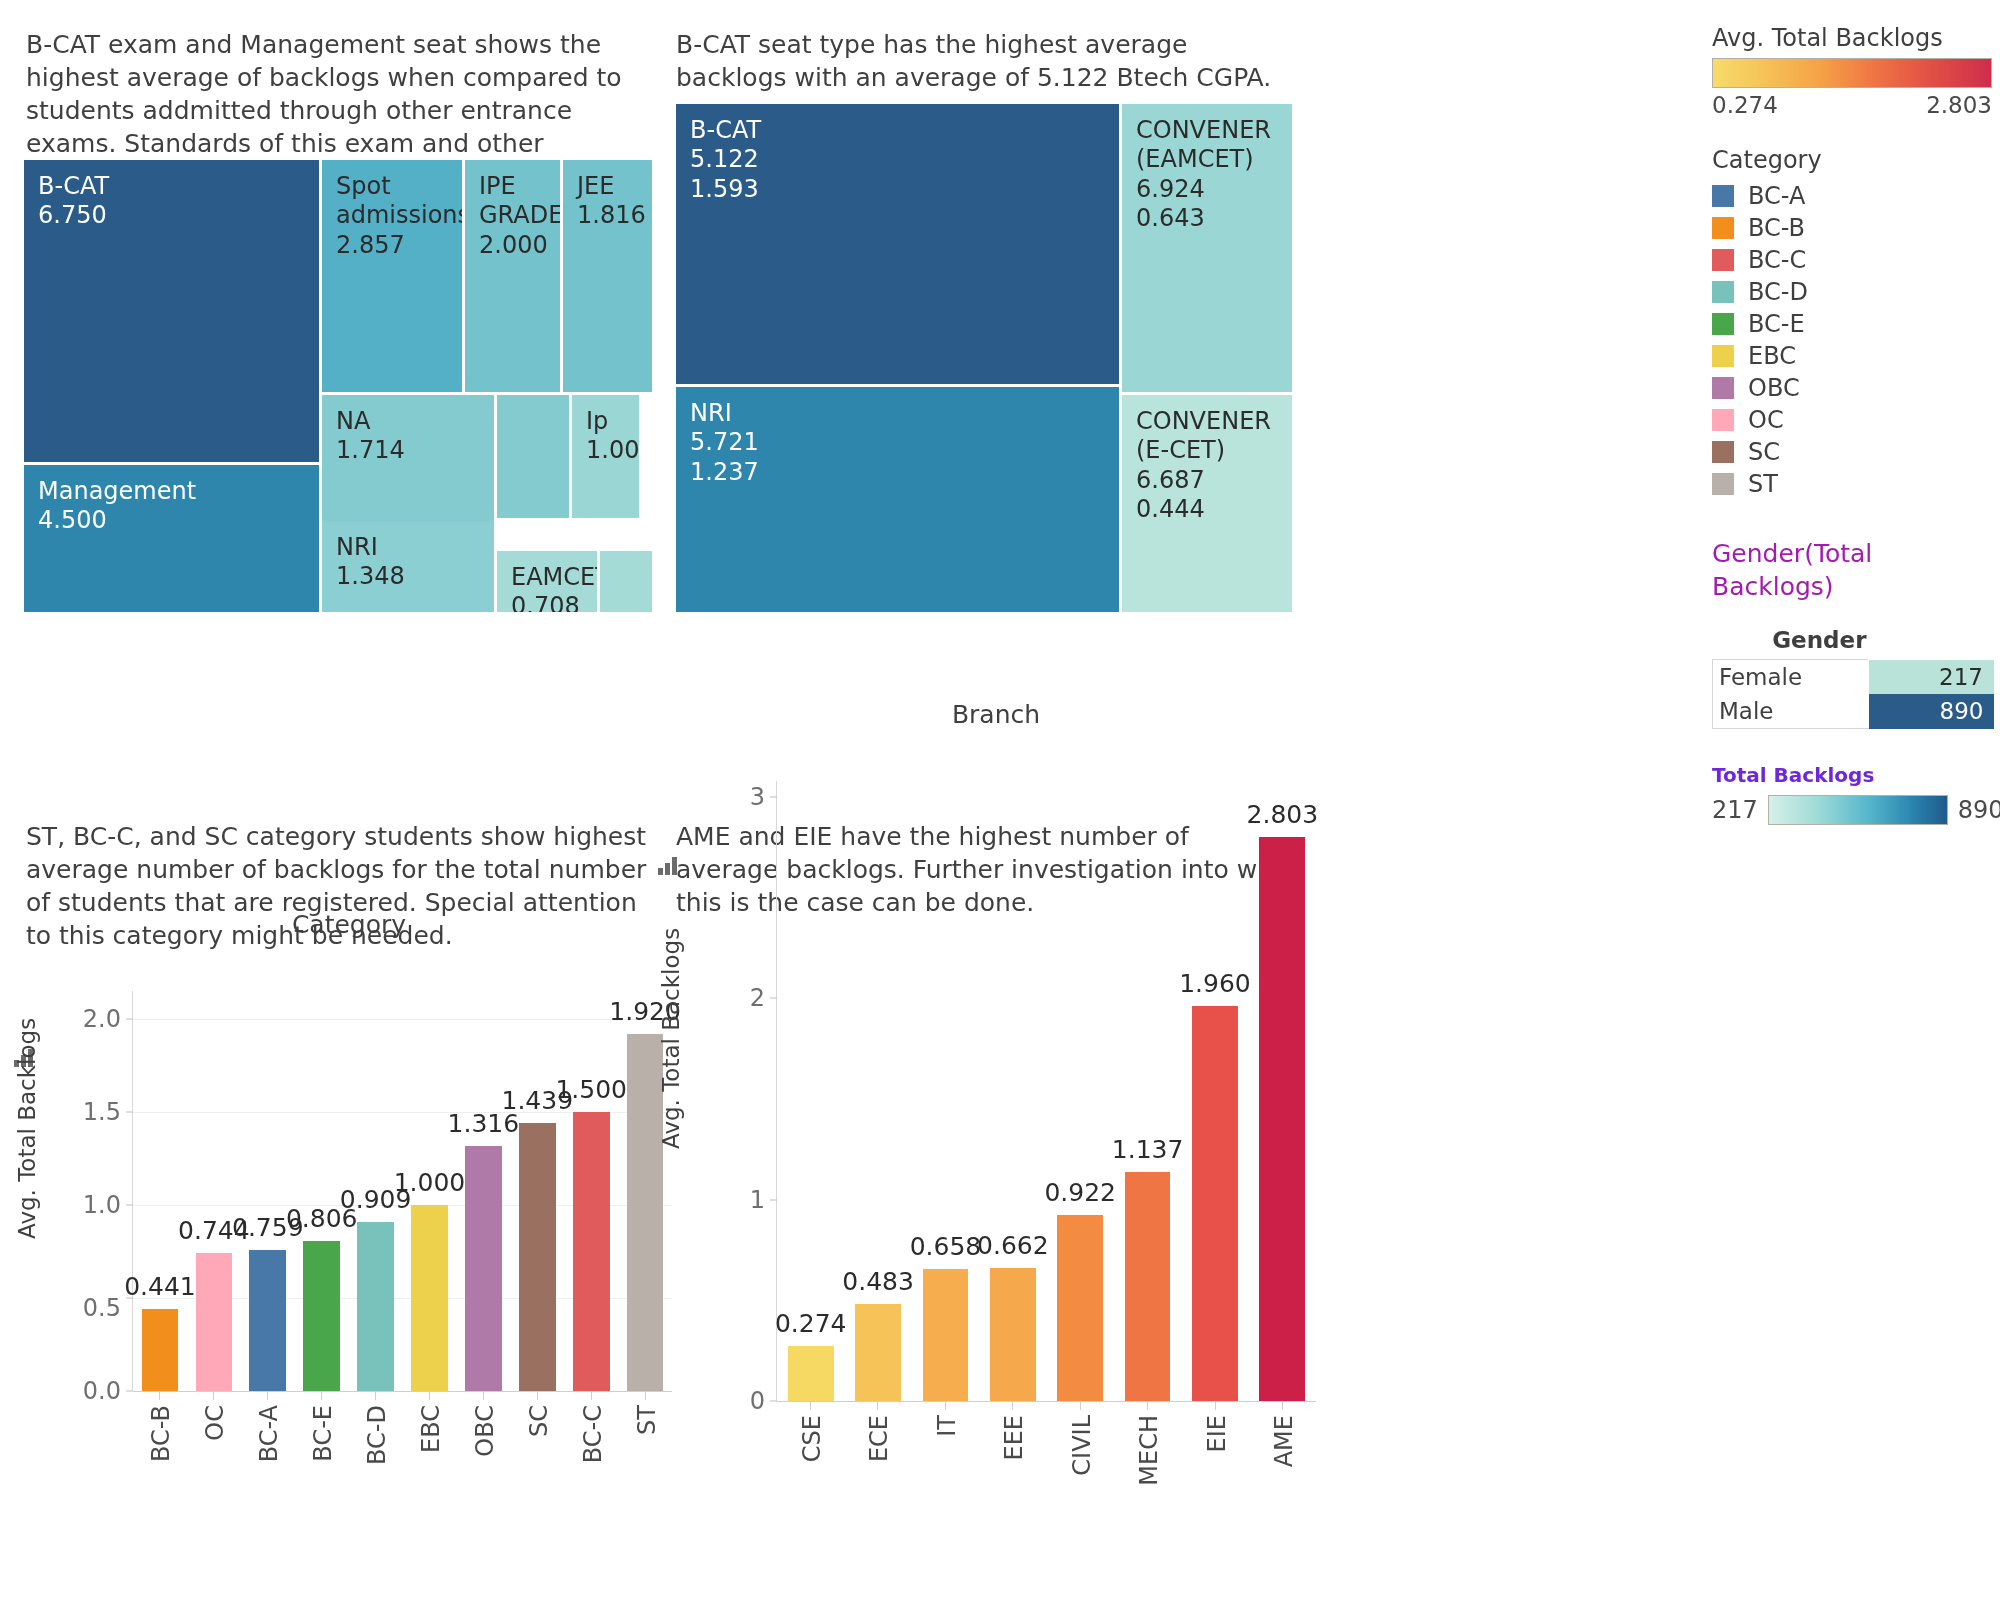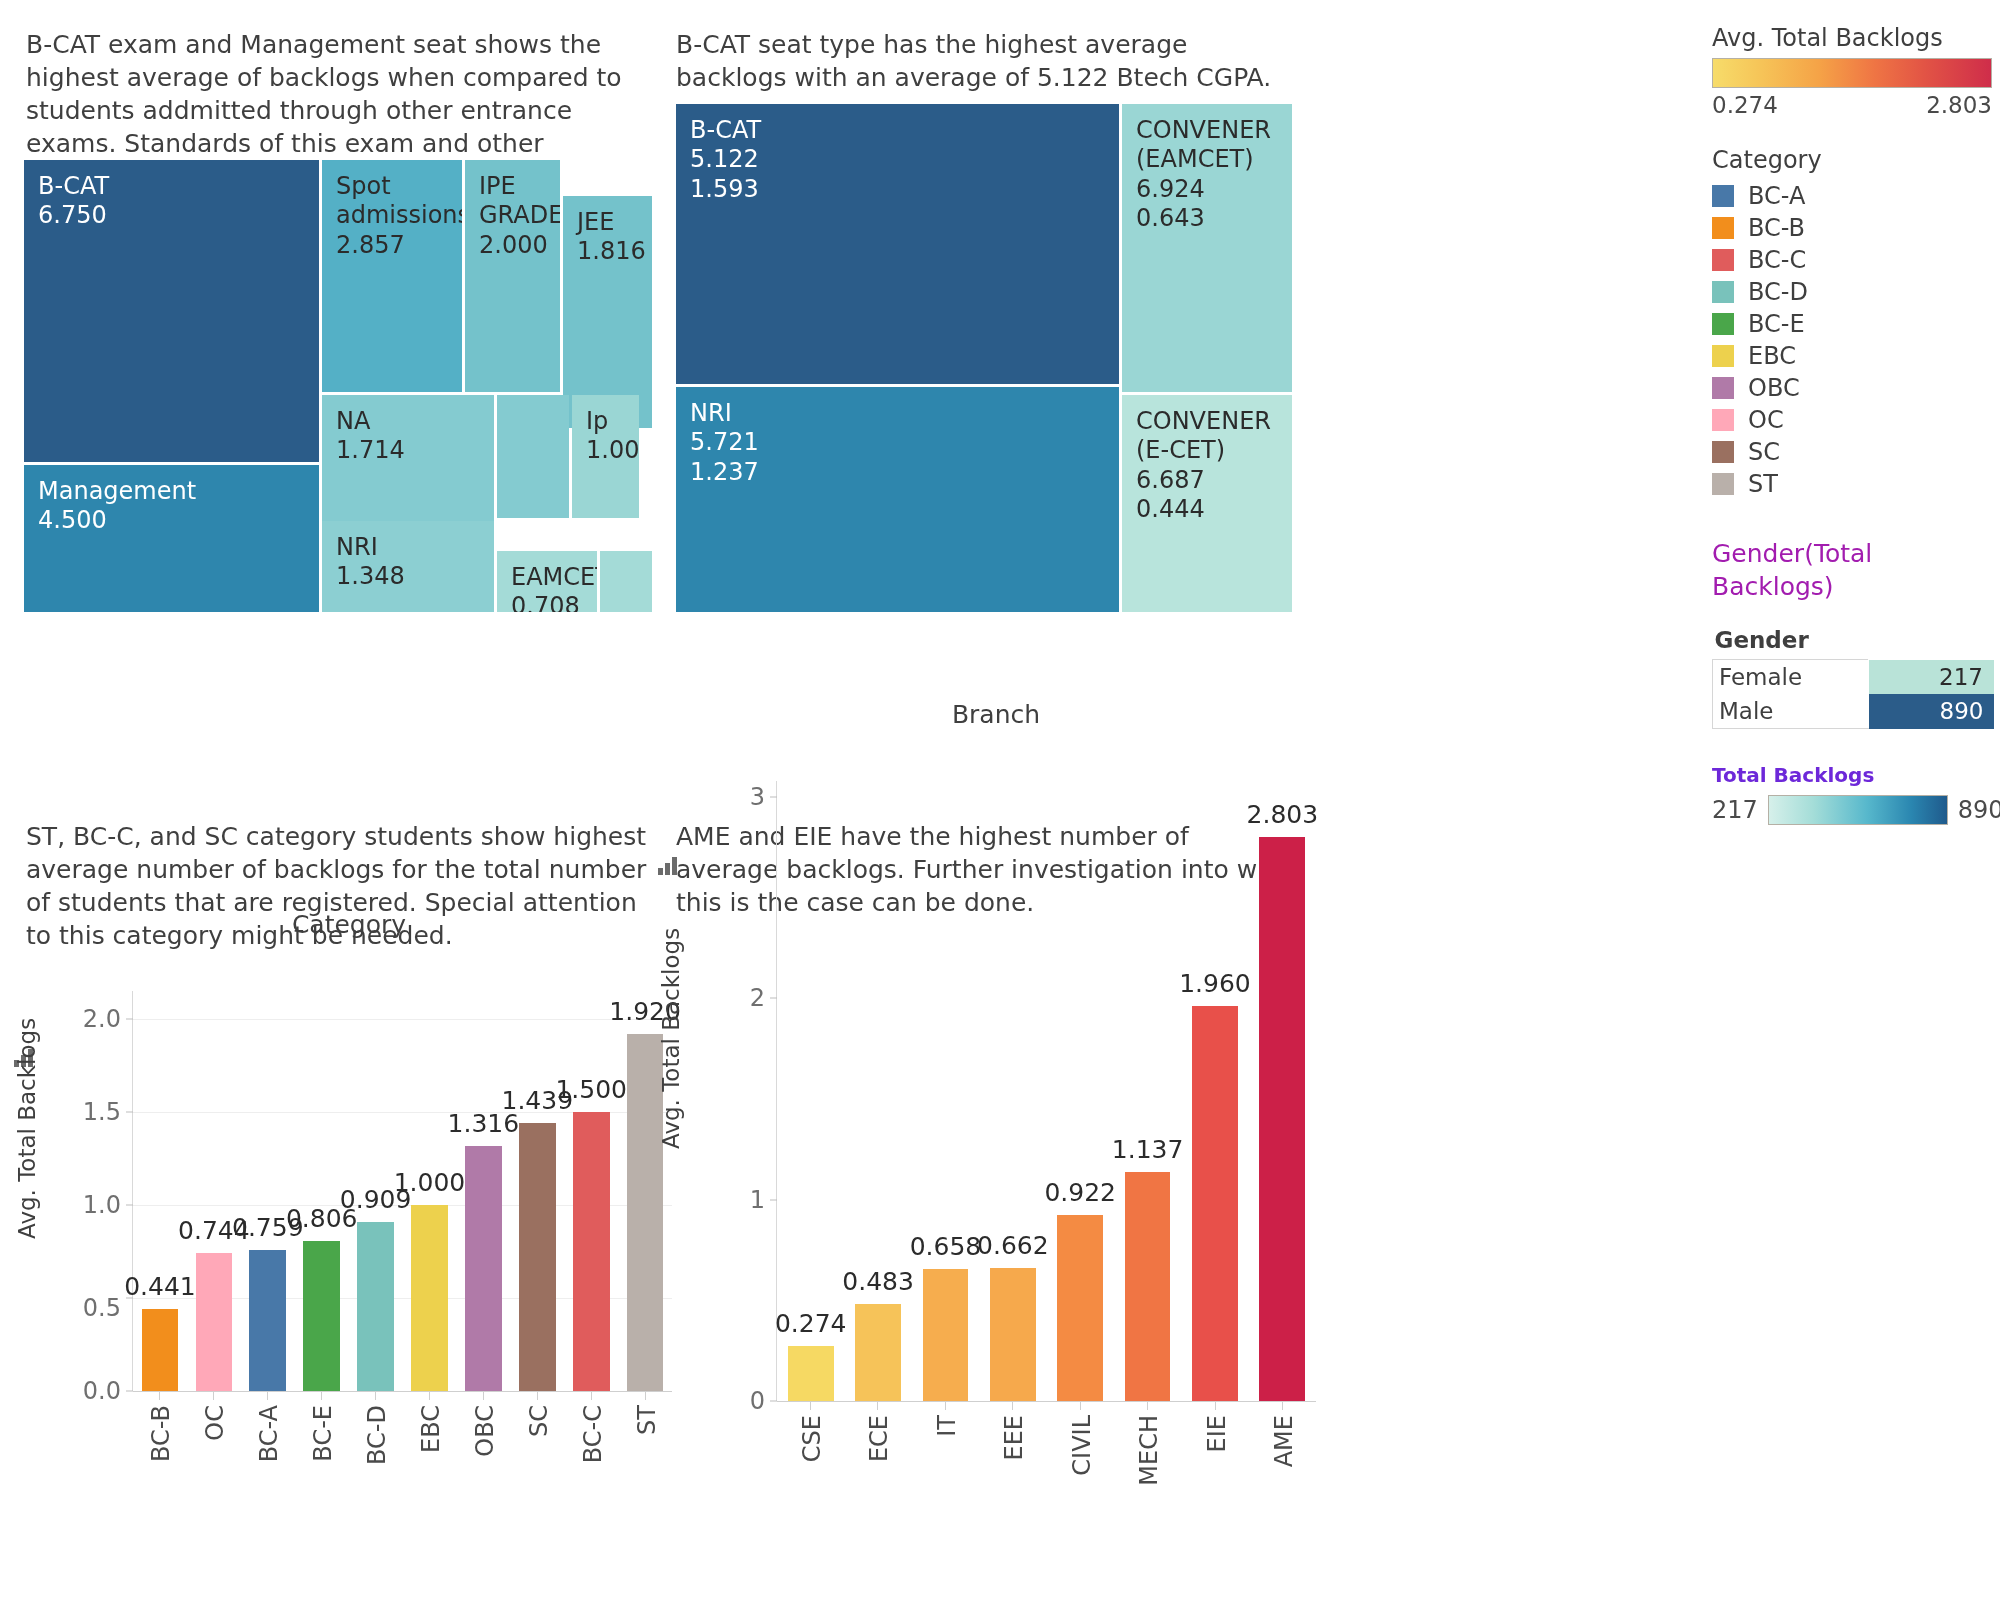--- a/index.html
+++ b/index.html
@@ -85,21 +85,21 @@
     font-size: 25px; line-height: 1.3;
     color: #a21caf; margin-top: 38px;
   }
   .gender-table {
     margin-top: 22px;
     width: 282px;
     border-collapse: collapse;
     font-size: 23px;
   }
   .gender-table th {
-    text-align: left;
+    text-align: right;
     font-weight: bold;
     padding: 2px 2px 6px 2px;
     font-size: 23px;
     color: #3f3f3f;
     border: none;
   }
   .gender-table td.g-name {
     padding: 4px 6px;
     border-left: 1px solid #d6d6d6;
     border-right: 1px solid #ffffff;
@@ -256,21 +256,21 @@
         <span class="tm-line">4.500</span>
       </div>
       <div class="tm-cell tm-light" style="left: 298px; top: 0px; width: 140px; height: 232px; background: rgb(84, 176, 198);">
         <span class="tm-line" style="white-space: normal;">Spot admissions</span>
         <span class="tm-line">2.857</span>
       </div>
       <div class="tm-cell tm-light" style="left: 441px; top: 0px; width: 95px; height: 232px; background: rgb(116, 194, 203);">
         <span class="tm-line" style="white-space: normal;">IPE GRADE</span>
         <span class="tm-line">2.000</span>
       </div>
-      <div class="tm-cell tm-light" style="left: 539px; top: 0px; width: 89px; height: 232px; background: rgb(116, 194, 203); margin-top: 36px;">
+      <div class="tm-cell tm-light" style="left: 539px; top: 0px; width: 89px; height: 232px; background: rgb(116, 194, 203);">
         <span class="tm-line">JEE</span>
         <span class="tm-line">1.816</span>
       </div>
       <div class="tm-cell tm-light" style="left: 298px; top: 235px; width: 172px; height: 157px; background: rgb(132, 203, 208);">
         <span class="tm-line">NA</span>
         <span class="tm-line">1.714</span>
       </div>
       <div class="tm-cell tm-light" style="left: 473px; top: 235px; width: 72px; height: 123px; background: rgb(132, 203, 208);"></div>
       <div class="tm-cell tm-light" style="left: 548px; top: 235px; width: 67px; height: 123px; background: rgb(154, 214, 212);">
         <span class="tm-line">Ip</span>

